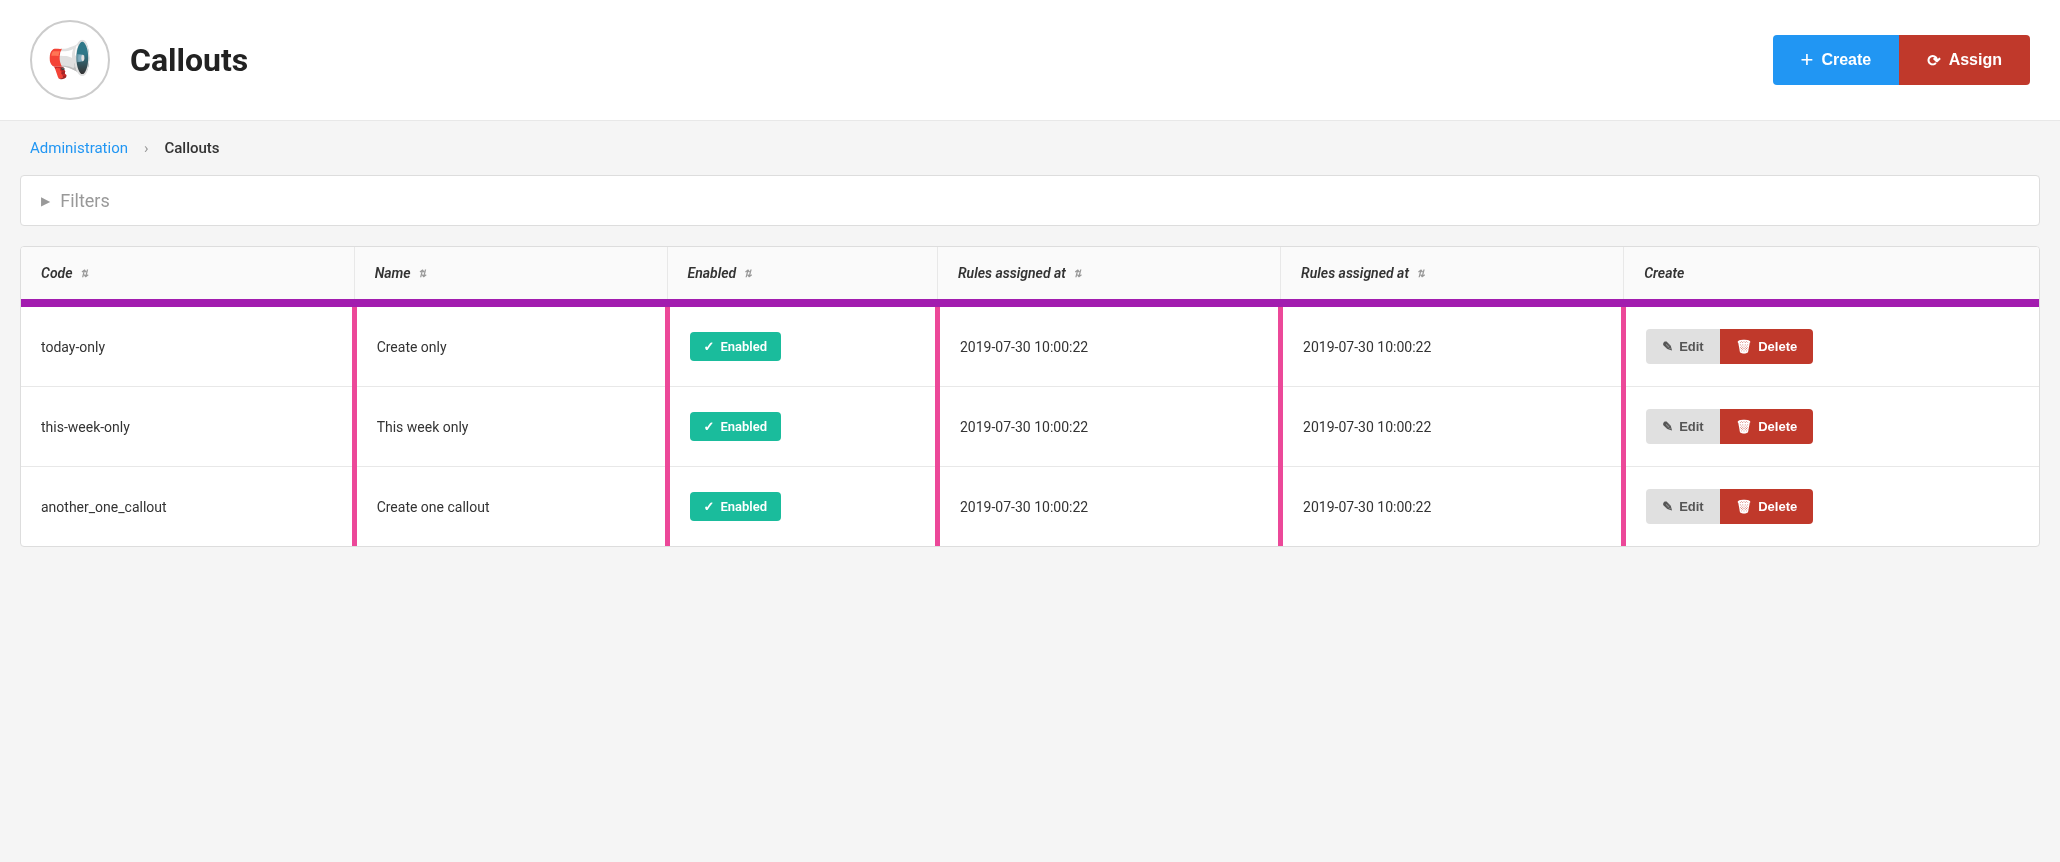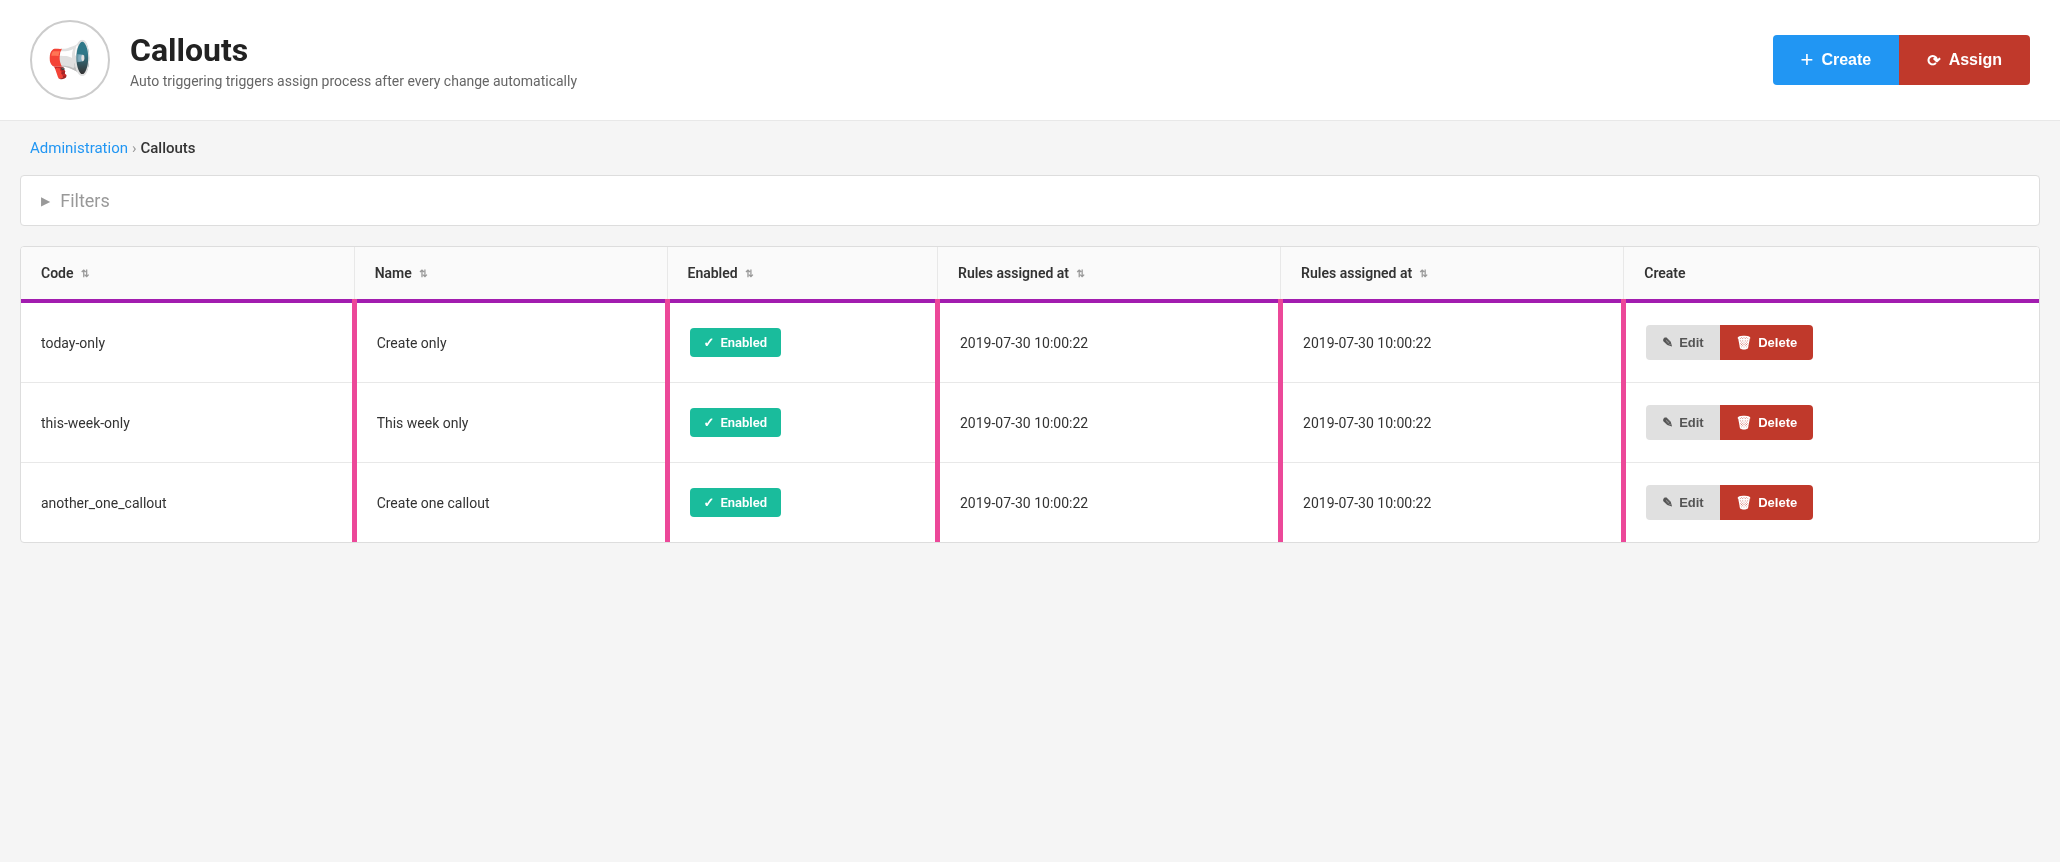--- a/index.html
+++ b/index.html
@@ -86,21 +86,21 @@
     .btn-plus {
       font-size: 22px;
       font-weight: 300;
       line-height: 1;
     }
     
     .breadcrumb {
       padding: 18px 30px;
       display: flex;
       align-items: center;
-      gap: 4px;
+      gap: 16px;
       background: #f5f5f5;
     }
     .breadcrumb-link {
       color: #2196f3;
       text-decoration: none;
       font-size: 15px;
       cursor: pointer;
     }
     .breadcrumb-separator {
       color: #999;
@@ -139,21 +139,22 @@
       margin: 0 20px 20px 20px;
       overflow: hidden;
       position: relative;
     }
     .data-table {
       width: 100%;
       border-collapse: collapse;
     }
     .data-table thead tr {
       background: #fafafa;
-      border-bottom: 4px solid #a21caf;
+      border-bottom: 8px solid #a21caf;
+      font-style: italic;
     }
     .data-table th {
       padding: 18px 20px;
       text-align: left;
       font-weight: 600;
       color: #333;
       font-size: 14px;
       border-right: 1px solid #e8e8e8;
       white-space: nowrap;
     }
@@ -241,21 +242,20 @@
 
 <div class="page-wrapper">
 
   <div class="header">
     <div class="header-left">
       <div class="header-icon-circle">
         <span class="megaphone-icon">📢</span>
       </div>
       <div class="header-text">
         <h1>Callouts</h1>
-        <p>Auto triggering triggers assign process after every change automatically</p>
       </div>
     </div>
     <div class="header-actions">
       <button class="btn-create">
         <span class="btn-plus">+</span>
         <span>Create</span>
       </button>
       <button class="btn-assign">
         <span>⟳</span>
         <span>Assign</span>

